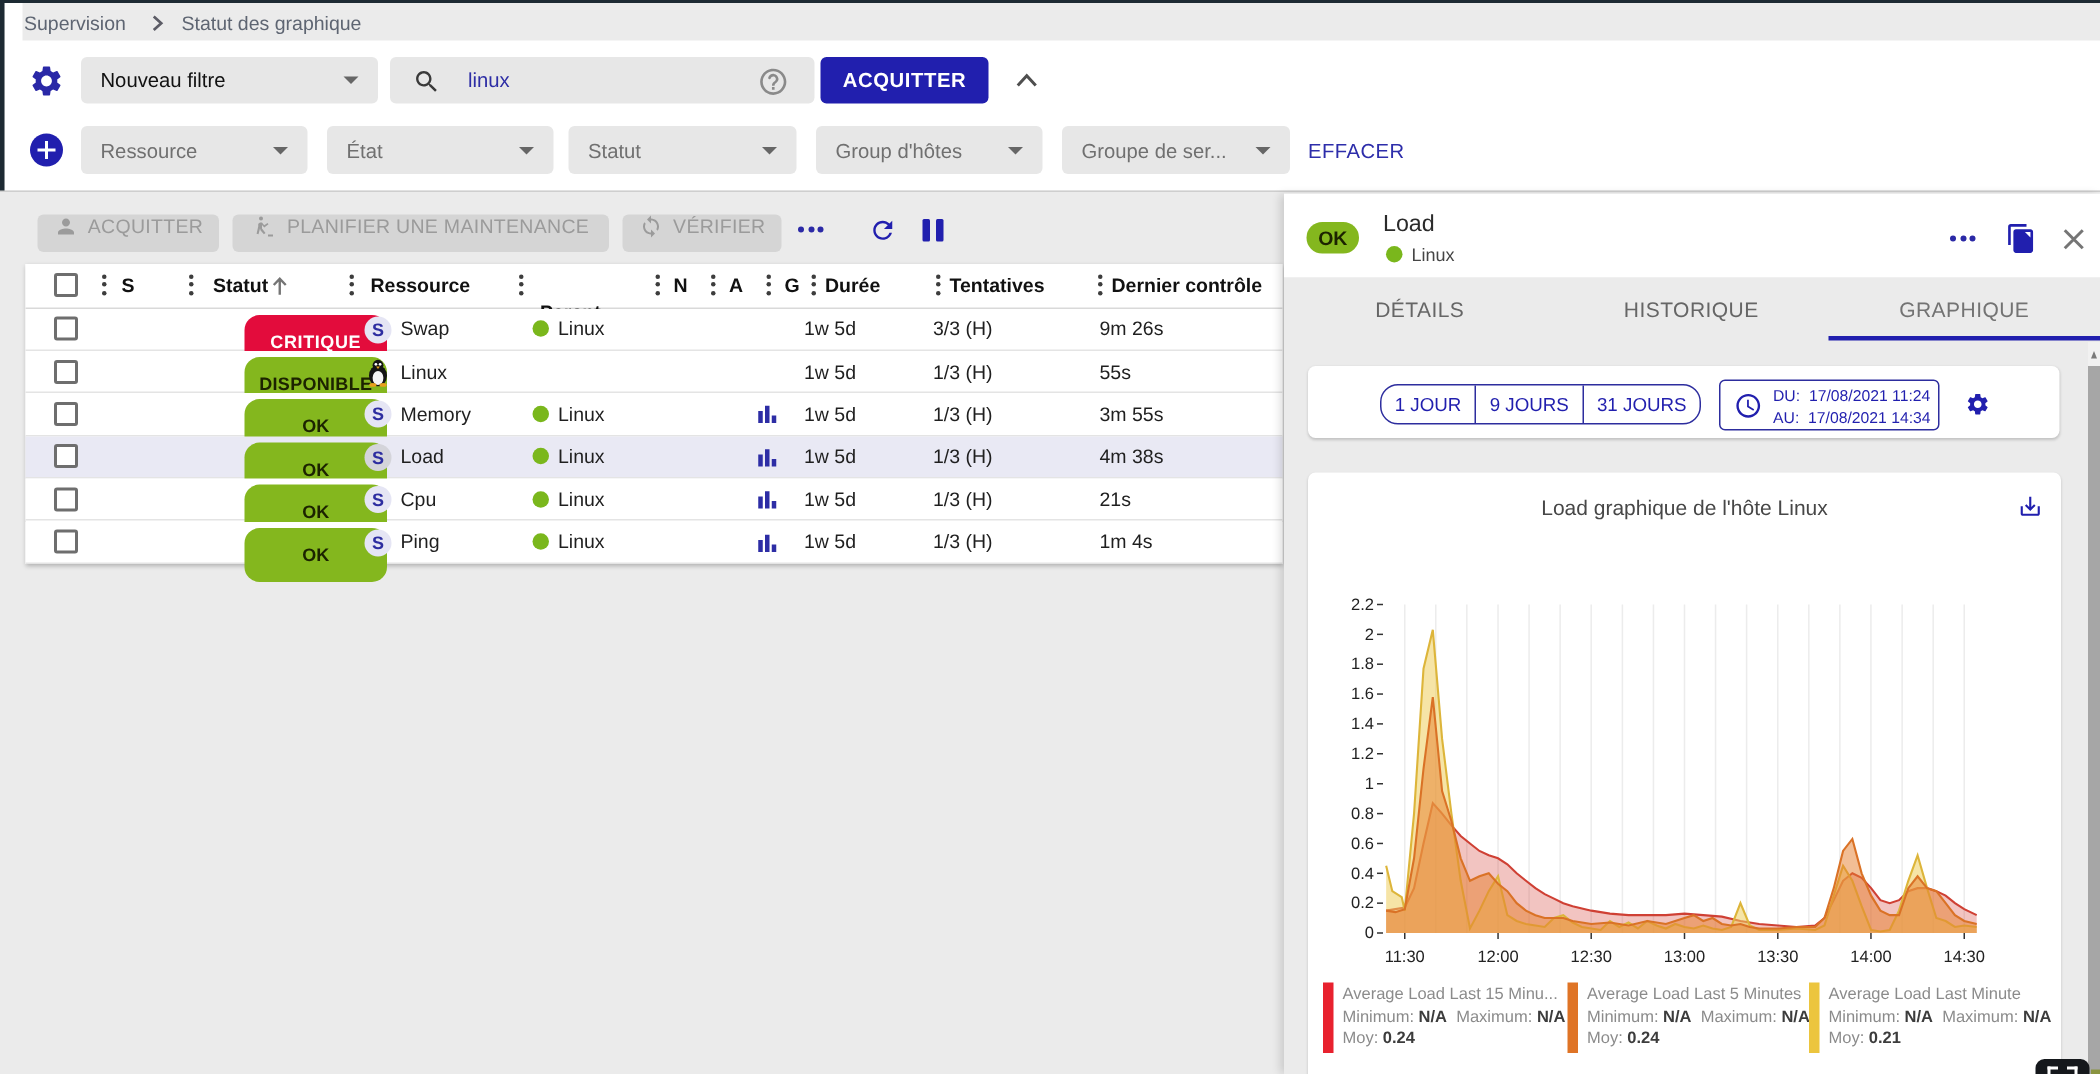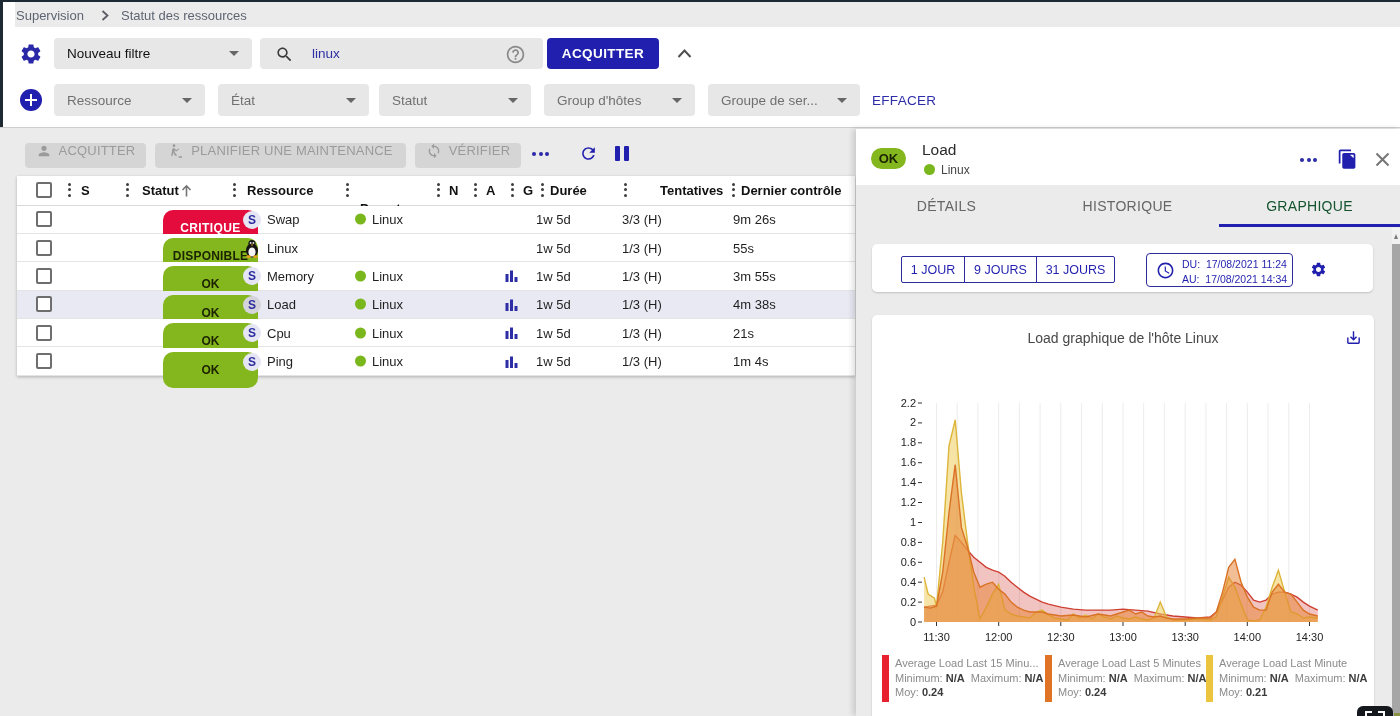--- a/index.html
+++ b/index.html
@@ -36,21 +36,21 @@
 <div class="abs" style="left:0;top:0;width:1400px;height:2px;background:#1d2a33;"></div>
 
 <div class="abs" style="left:0;top:0;width:3px;height:128px;background:#1d2a33;"></div>
 
 <div class="abs" style="left:0;top:127px;width:1400px;height:1px;background:#cecece;"></div>
 
 <div class="abs" style="left:16px;top:8px;font-size:13px;color:#5e6572;">Supervision</div>
 <svg class="abs" style="left:100px;top:10px;" width="10" height="11" viewBox="0 0 10 11">
     <path d="M2.5 1 L7.5 5.5 L2.5 10" fill="none" stroke="#5c5c66" stroke-width="1.8"></path>
   </svg>
-<div class="abs" style="left:121px;top:8px;font-size:13px;color:#5e6572;">Statut des ressources</div>
+<div class="abs" style="left:121px;top:8px;font-size:13px;color:#5e6572;">Statut des graphique</div>
 
 <svg class="abs" style="left:19px;top:42px;" width="24" height="24" viewBox="0 0 24 24">
     <path fill="#2a28a7" d="M19.14 12.94c.04-.3.06-.61.06-.94 0-.32-.02-.64-.07-.94l2.03-1.58c.18-.14.23-.41.12-.61l-1.92-3.32c-.12-.22-.37-.29-.59-.22l-2.39.96c-.5-.38-1.03-.7-1.62-.94l-.36-2.54c-.04-.24-.24-.41-.48-.41h-3.84c-.24 0-.43.17-.47.41l-.36 2.54c-.59.24-1.13.57-1.62.94l-2.39-.96c-.22-.08-.47 0-.59.22L2.74 8.87c-.12.21-.08.47.12.61l2.03 1.58c-.05.3-.09.63-.09.94s.02.64.07.94l-2.03 1.58c-.18.14-.23.41-.12.61l1.92 3.32c.12.22.37.29.59.22l2.39-.96c.5.38 1.03.7 1.62.94l.36 2.54c.05.24.24.41.48.41h3.84c.24 0 .44-.17.47-.41l.36-2.54c.59-.24 1.13-.56 1.62-.94l2.39.96c.22.08.47 0 .59-.22l1.92-3.32c.12-.22.07-.47-.12-.61l-2.01-1.58zM12 15.6c-1.98 0-3.6-1.62-3.6-3.6s1.62-3.6 3.6-3.6 3.6 1.62 3.6 3.6-1.62 3.6-3.6 3.6z"></path>
   </svg>
 <div class="sel" style="left:54px;top:38px;width:198px;height:31px;color:#111;">Nouveau filtre<span class="caret"></span></div>
 <div class="sel" style="left:260px;top:38px;width:283px;height:31px;"></div>
 <svg class="abs" style="left:275px;top:45px;" width="19" height="19" viewBox="0 0 24 24">
     <path fill="#3a3a3a" d="M15.5 14h-.79l-.28-.27C15.41 12.59 16 11.11 16 9.5 16 5.91 13.09 3 9.5 3S3 5.91 3 9.5 5.91 16 9.5 16c1.61 0 3.09-.59 4.23-1.57l.27.28v.79l5 4.99L20.49 19l-4.99-5zm-6 0C7.01 14 5 11.99 5 9.5S7.01 5 9.5 5 14 7.01 14 9.5 11.99 14 9.5 14z"></path>
   </svg>
 <div class="abs" style="left:312px;top:46px;font-size:13.5px;color:#2d2da5;">linux</div>
@@ -147,21 +147,21 @@
       <i></i>
       <i></i>
       <i></i>
     </div>
     <div class="hlabel" style="left:533px;">Durée</div>
   <div class="hdots" style="left:607px;">
       <i></i>
       <i></i>
       <i></i>
     </div>
-    <div class="hlabel" style="left:643px;">Tentatives</div>
+    <div class="hlabel" style="left:616px;">Tentatives</div>
   <div class="hdots" style="left:715px;">
       <i></i>
       <i></i>
       <i></i>
     </div>
     <div class="hlabel" style="left:724px;">Dernier contrôle</div>
 </div>
 
 <div class="abs" style="left:17px;top:205.5px;width:838px;">
   <div class="row" style="top:0;">
@@ -272,26 +272,26 @@
       <path fill="#211fae" d="M8 7h11v14H8z"></path>
       <path fill="#fff" d="M14.8 7 L19 11.2 V7z"></path>
     </svg>
   <svg class="abs" style="left:519px;top:23px;" width="15" height="15" viewBox="0 0 15 15">
       <path d="M1.5 1.5 L13.5 13.5 M13.5 1.5 L1.5 13.5" stroke="#757575" stroke-width="2" fill="none"></path>
     </svg>
 
   <div class="abs" style="left:0;top:56px;width:544px;height:42px;background:#ebebeb;">
     <div class="tab" style="left:181px;">HISTORIQUE</div>
     <div class="tab" style="left:0;">DÉTAILS</div>
-    <div class="tab navy" style="left:363px;color:#14532d;">GRAPHIQUE</div>
+    <div class="tab navy" style="left:363px;color:#737373;">GRAPHIQUE</div>
     <div class="abs" style="left:363px;top:39px;width:181px;height:3px;background:#211fae;"></div>
   </div>
 
   <div class="abs" style="left:16px;top:115px;width:501px;height:48px;background:#fff;border-radius:5px;box-shadow:0 1px 2px rgba(0,0,0,0.18);">
-    <div class="abs" style="left:29px;top:12px;width:214px;height:27px;border:1px solid #2d2d9e;border-radius:2px;display:flex;color:#211fae;font-size:12.5px;">
+    <div class="abs" style="left:48px;top:12px;width:214px;height:27px;border:1px solid #2d2d9e;border-radius:12px;display:flex;color:#211fae;font-size:12.5px;">
       <div style="width:63px;display:flex;align-items:center;justify-content:center;border-right:1px solid #2d2d9e;">1 JOUR</div>
       <div style="width:72px;display:flex;align-items:center;justify-content:center;border-right:1px solid #2d2d9e;">9 JOURS</div>
       <div style="flex:1;display:flex;align-items:center;justify-content:center;">31 JOURS</div>
     </div>
     <div class="abs" style="left:274px;top:9px;width:147px;height:34px;border:1px solid #2d2d9e;border-radius:4px;"></div>
     <svg class="abs" style="left:284px;top:17px;" width="19" height="19" viewBox="0 0 24 24">
         <path fill="#211fae" d="M11.99 2C6.47 2 2 6.48 2 12s4.47 10 9.99 10C17.52 22 22 17.52 22 12S17.52 2 11.99 2zM12 20c-4.42 0-8-3.58-8-8s3.58-8 8-8 8 3.58 8 8-3.58 8-8 8zm.5-13H11v6l5.25 3.15.75-1.23-4.5-2.67z"></path>
       </svg>
     <div class="abs" style="left:310px;top:13px;font-size:10.5px;color:#211fae;line-height:14.5px;white-space:nowrap;">DU:&nbsp; 17/08/2021 11:24<br>AU:&nbsp; 17/08/2021 14:34</div>
     <svg class="abs" style="left:438px;top:17px;" width="17" height="17" viewBox="0 0 24 24">

